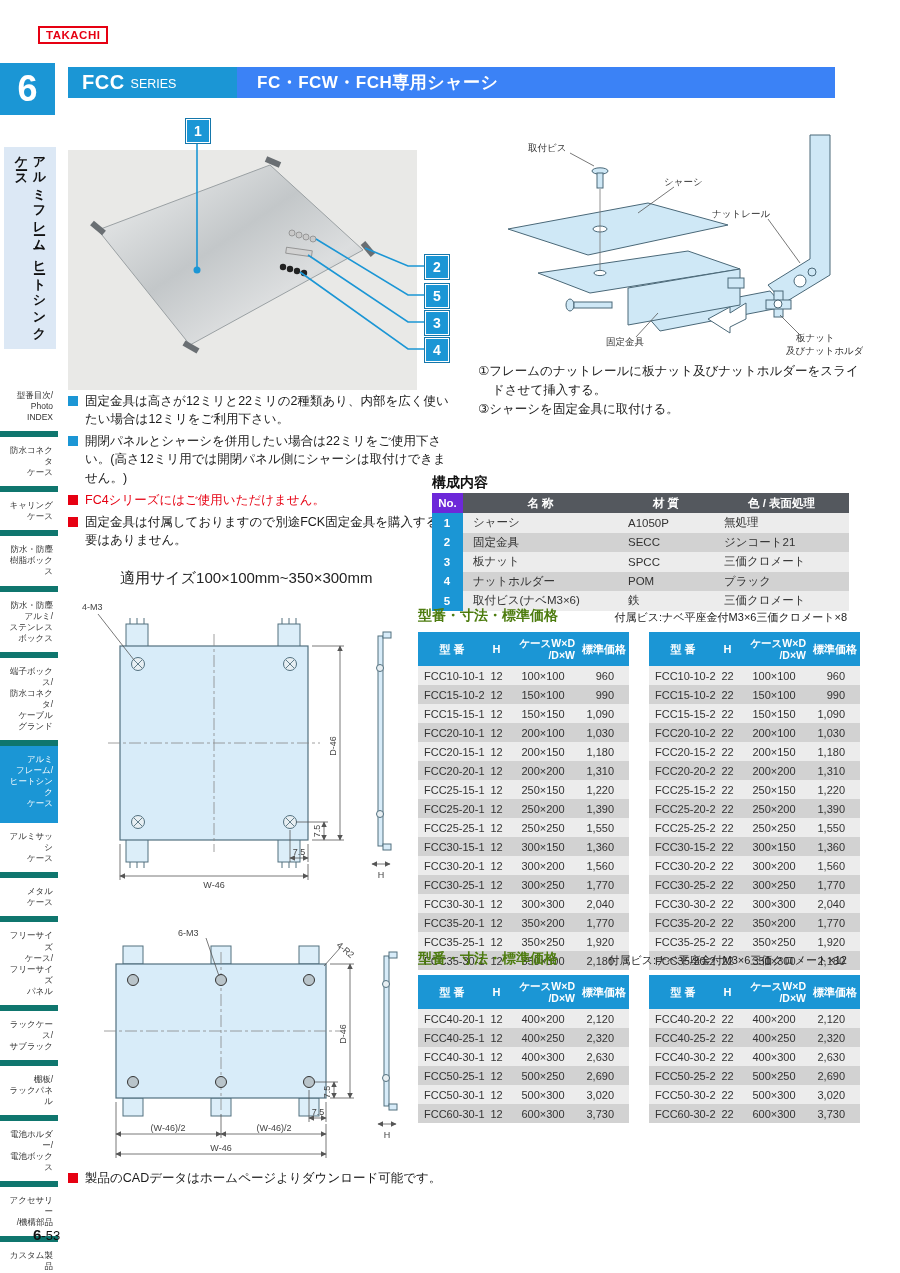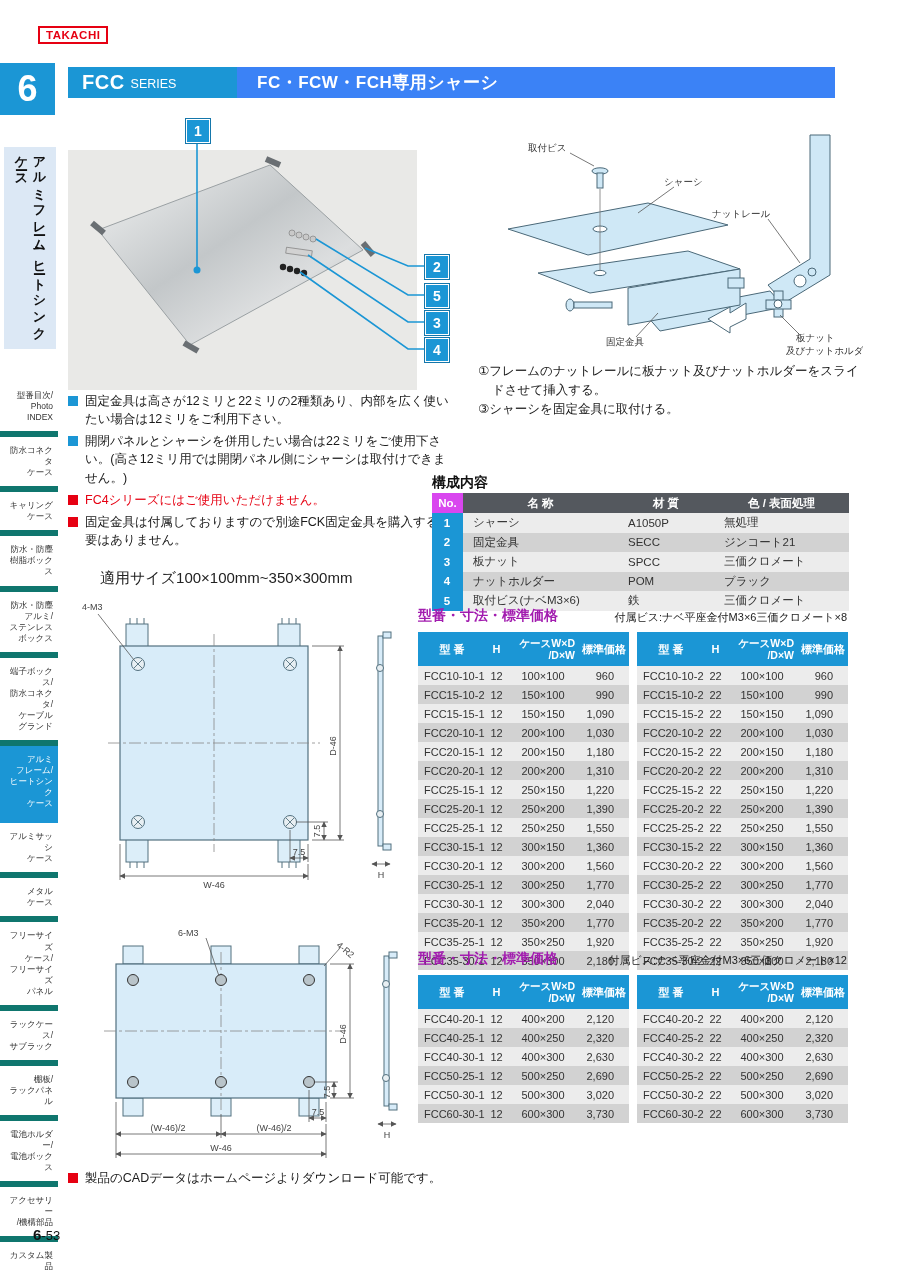--- a/index.html
+++ b/index.html
@@ -40,45 +40,45 @@
 
   
   .notes{position:absolute;left:68px;top:392px;width:384px;}
   .note{display:flex;margin-bottom:4px;font-size:12.5px;line-height:1.45;color:#1a1a1a;}
   .note .sq{flex:0 0 10px;height:10px;margin:4px 7px 0 0;}
   .sq.blue{background:#1b96d5;} .sq.red{background:#e60012;}
   .note.redtext{color:#e60012;}
 
   
   .d-title{position:absolute;font-size:15px;color:#222;}
-  .dt1{left:100px;top:569px;} .dt2{left:74px;top:897px;}
+  .dt1{left:120px;top:569px;} .dt2{left:74px;top:897px;}
   .dwg{position:absolute;}
   .dwg1{left:78px;top:596px;} .dwg2{left:78px;top:926px;}
   .cad-note{position:absolute;left:68px;top:1170px;display:flex;font-size:12.5px;color:#1a1a1a;}
   .cad-note .sq{flex:0 0 10px;height:10px;margin:3px 7px 0 0;}
 
   
   .asm-svg{position:absolute;left:478px;top:133px;}
   .steps{position:absolute;left:478px;top:362px;width:384px;font-size:12.5px;line-height:1.5;color:#1a1a1a;}
   .steps div{padding-left:14px;text-indent:-14px;}
 
   .comp-title{position:absolute;left:432px;top:474px;font-size:14px;font-weight:bold;color:#111;}
   .comp-table{position:absolute;left:432px;top:493px;width:417px;border-collapse:collapse;table-layout:fixed;font-size:11.5px;}
   .comp-table th{background:#54585e;color:#fff;font-weight:bold;height:18px;font-size:11.5px;}
-  .comp-table th.no-head{background:#d946ef;}
+  .comp-table th.no-head{background:#6d28d9;}
   .comp-table td{height:17.5px;color:#333;padding-left:10px;}
   .comp-table td.no-cell{background:#1b96d5;color:#fff;text-align:center;font-weight:bold;padding-left:0;}
   .comp-table tr.light td{background:#ececec;} .comp-table tr.dark td{background:#d2d2d2;}
   .comp-table tr.light td.no-cell,.comp-table tr.dark td.no-cell{background:#1b96d5;}
 
   .pt-head{position:absolute;width:429px;left:418px;display:flex;justify-content:space-between;align-items:flex-end;}
-  .pt-head .t{font-size:14px;font-weight:bold;color:#a21caf;}
+  .pt-head .t{font-size:14px;font-weight:bold;color:#4d7c0f;}
   .pt-head .n{font-size:11px;color:#222;}
   .pth1{top:607px;} .pth2{top:950px;}
-  .pt-block{position:absolute;left:418px;display:flex;gap:8px;}
+  .pt-block{position:absolute;left:418px;display:flex;gap:20px;}
   .ptb1{top:632px;} .ptb2{top:975px;}
   .price{border-collapse:collapse;table-layout:fixed;width:211px;font-size:11px;}
   .price th{background:#1b96d5;color:#fff;height:32px;font-size:11px;font-weight:bold;white-space:pre-line;line-height:1.15;}
   .price th.pc2{font-size:10.5px;text-align:right;padding-right:4px;}
   .price td{height:17px;color:#333;}
   .price tr.light td{background:#ececec;} .price tr.dark td{background:#d2d2d2;}
   .price td.pc0{text-align:left;padding-left:6px;}
   .price td.pc1,.price td.pc2{text-align:center;}
   .price td.pc3{text-align:right;padding-right:15px;}
 

